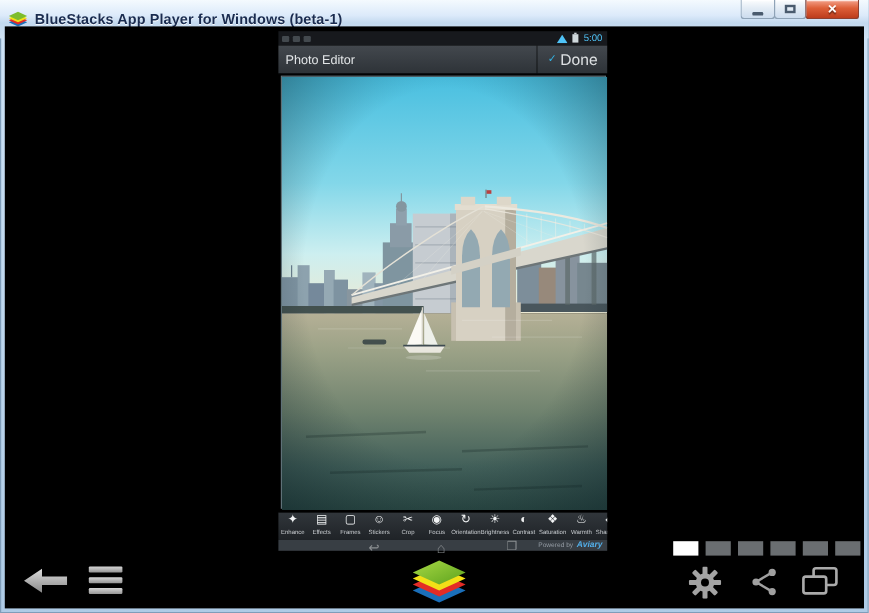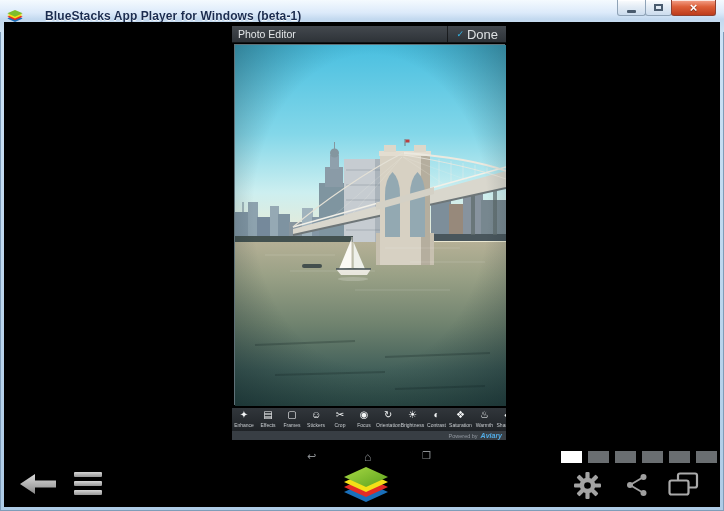--- a/index.html
+++ b/index.html
@@ -6,21 +6,21 @@
   html,body { width:724px; height:511px; overflow:hidden; background:#fff;
               font-family:"Liberation Sans","DejaVu Sans",sans-serif; }
 
   .window { position:relative; width:724px; height:511px;
             background:linear-gradient(#cfe4f7,#aecbe6);
             outline:1px solid #7f9db9; outline-offset:-1px; }
 
   
   .titlebar { position:absolute; top:0; left:0; right:0; height:32px;
               background:linear-gradient(#f4fafe,#dceafa 40%,#c3d9ef 60%,#cfe2f3);
-              display:flex; align-items:center;gap:16px; }
+              display:flex; align-items:center; }
   .titlebar .tb-logo { margin:0 6px 0 7px; display:flex; }
   .tb-title { font-size:12px; font-weight:700; color:#1a2c50;
               text-shadow:0 1px 0 rgba(255,255,255,.85); letter-spacing:.1px; }
   .winbtns { position:absolute; right:8px; top:0; display:flex; }
   .winbtn { height:16px; border:1px solid #8fa3b7; border-top:none;
             border-radius:0 0 3px 3px; margin-left:-1px;
             background:linear-gradient(#fcfdfe,#e3ecf5 45%,#ccdcee);
             box-shadow:inset 0 1px 0 rgba(255,255,255,.75);
             display:flex; align-items:center; justify-content:center; }
   .winbtn.min { width:29px; }
@@ -41,21 +41,21 @@
 
   
   .statusbar { height:12px; background:#17191d; display:flex; align-items:center;
                padding:0 4px 0 3px; }
   .notif { display:flex; gap:3px; }
   .notif span { width:6px; height:5px; background:rgba(150,162,172,.35); border-radius:1px; }
   .sb-right { margin-left:auto; display:flex; align-items:center; gap:3px; }
   .sb-time { color:#4fc3f7; font-size:8px; line-height:12px; }
 
   
-  .appheader { height:17px; background:linear-gradient(#43484e,#2e3338);
+  .appheader { height:24px; background:linear-gradient(#43484e,#2e3338);
                border-bottom:1px solid #101214; display:flex; align-items:center; }
   .ph-title { font-size:10.5px; color:#e2e5e7; padding-left:6px; }
   .done-btn { margin-left:auto; height:100%; display:flex; align-items:center; gap:3px;
               padding:0 8px; border-left:1px solid rgba(0,0,0,.55); cursor:default; }
   .done-check { color:#33b5e5; font-size:9px; }
   .done-label { color:#dde0e2; font-size:13px; }
 
   
   .stage { height:364px; background:#000; display:flex; justify-content:center;
            padding-top:1px; }
@@ -124,20 +124,41 @@
       <div class="winbtn close">
           <span class="glyph-close">×</span>
         </div>
     </div>
   </div>
 
   <div class="content">
 
     <div class="app-col">
 
+      <div class="statusbar">
+        <div class="notif">
+            <span></span>
+            <span></span>
+            <span></span>
+          </div>
+        <div class="sb-right">
+          <span>
+            <svg width="9" height="7" viewBox="0 0 9 7">
+                <polygon points="0,7 9,7 4.5,0" fill="#4fc3f7"></polygon>
+              </svg>
+          </span>
+          <span>
+            <svg width="7" height="9" viewBox="0 0 7 9">
+                <rect x="2.5" y="0" width="2" height="1.5" fill="#cfd8dc"></rect>
+                <rect x="1" y="1.5" width="5" height="7" fill="#cfd8dc"></rect>
+              </svg>
+          </span>
+          <span class="sb-time">5:00</span>
+        </div>
+      </div>
 
       <div class="appheader">
         <span class="ph-title">Photo Editor</span>
         <div class="done-btn">
           <span class="done-check">✓</span>
           <span class="done-label">Done</span>
         </div>
       </div>
 
       <div class="stage">

